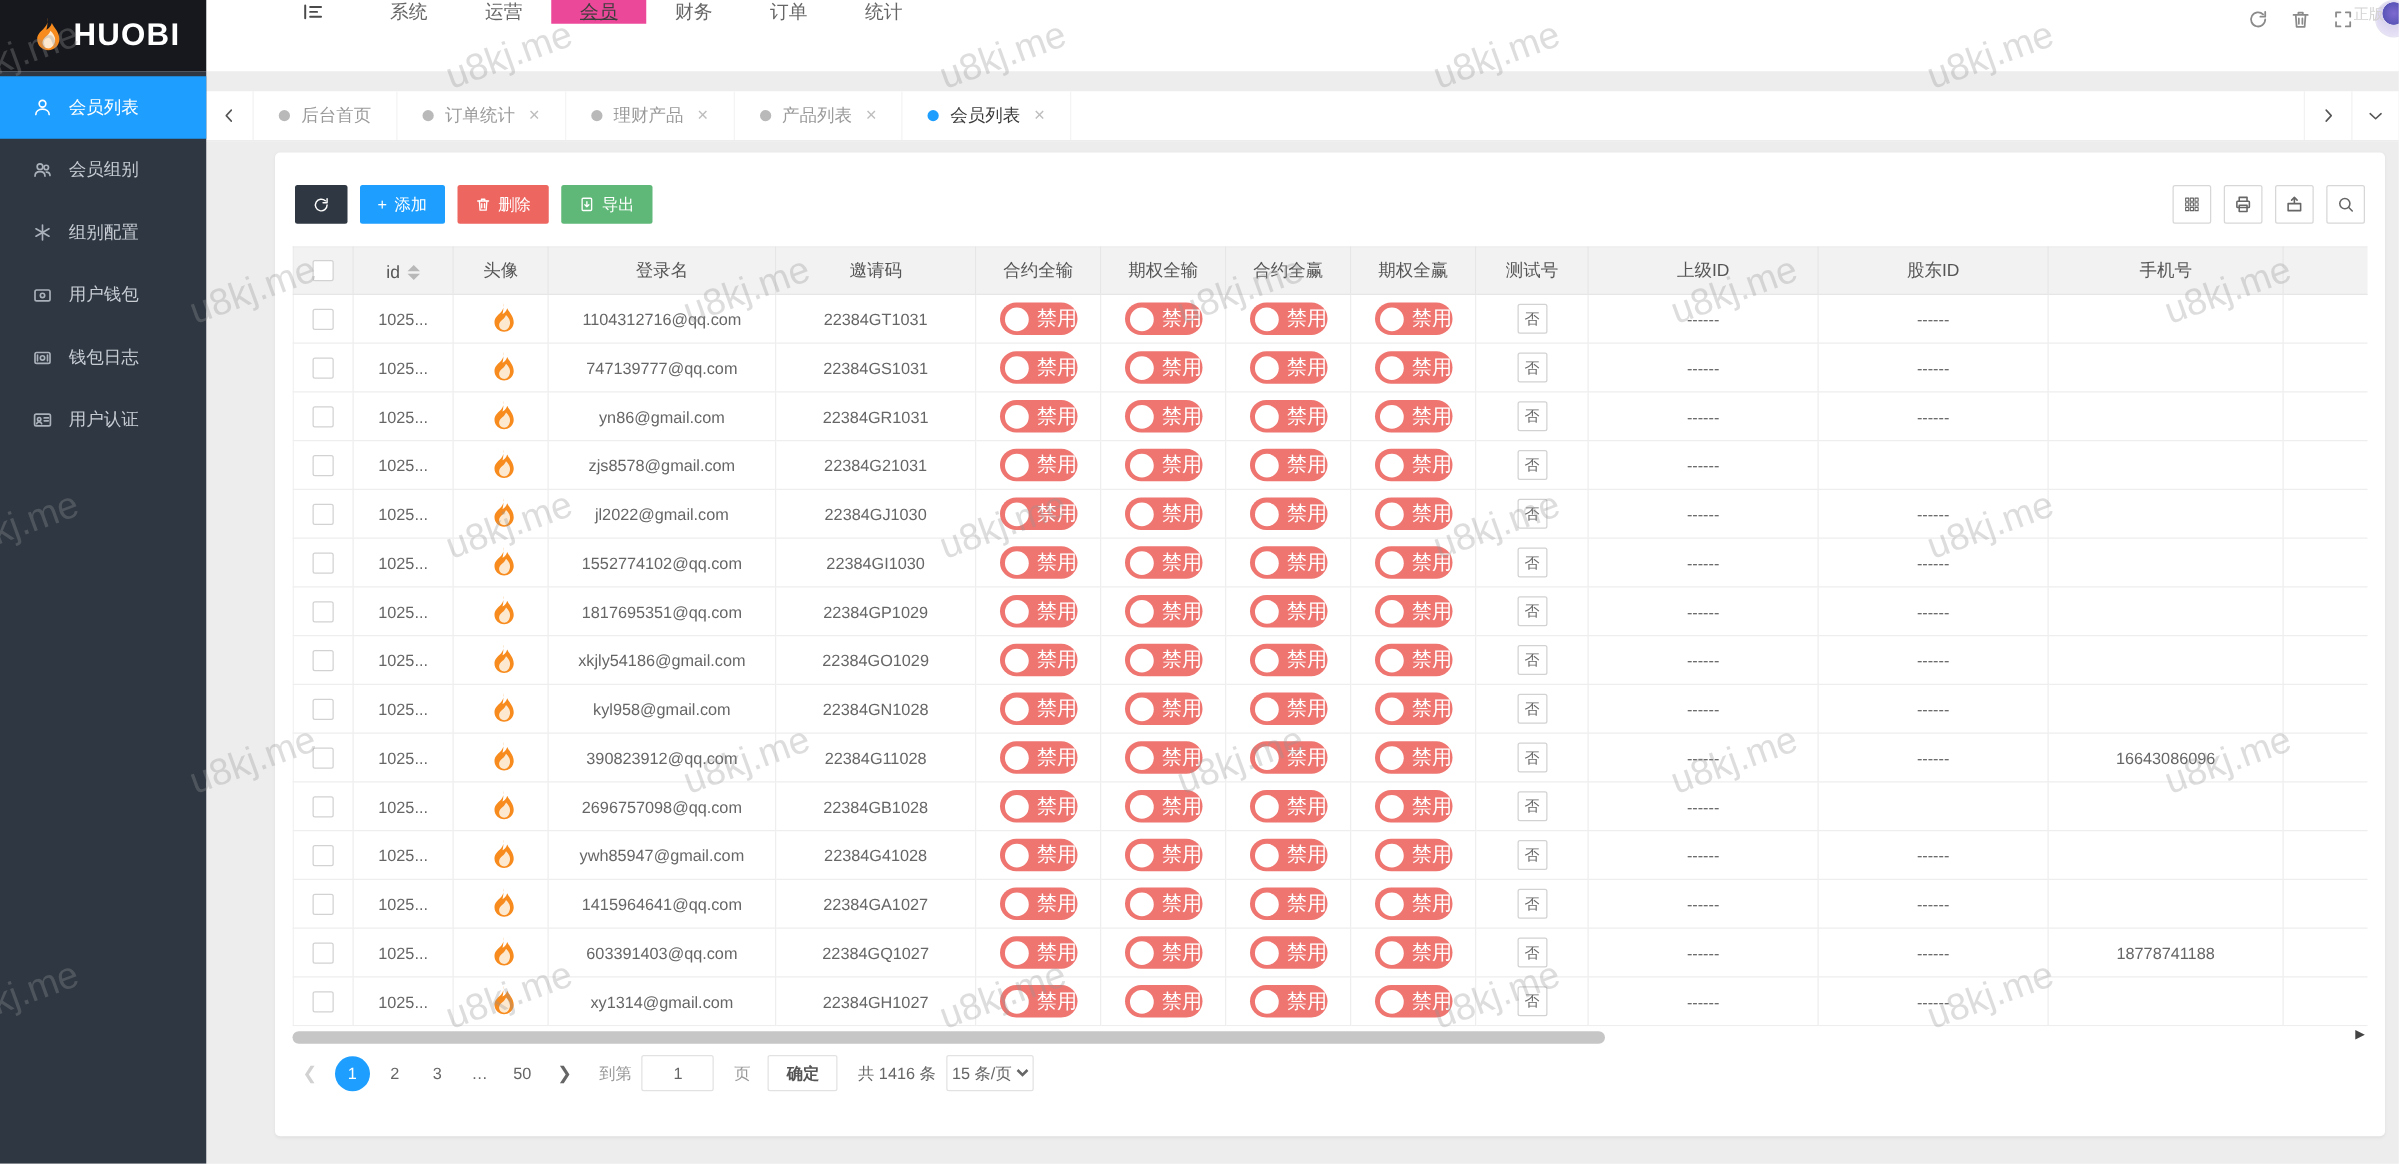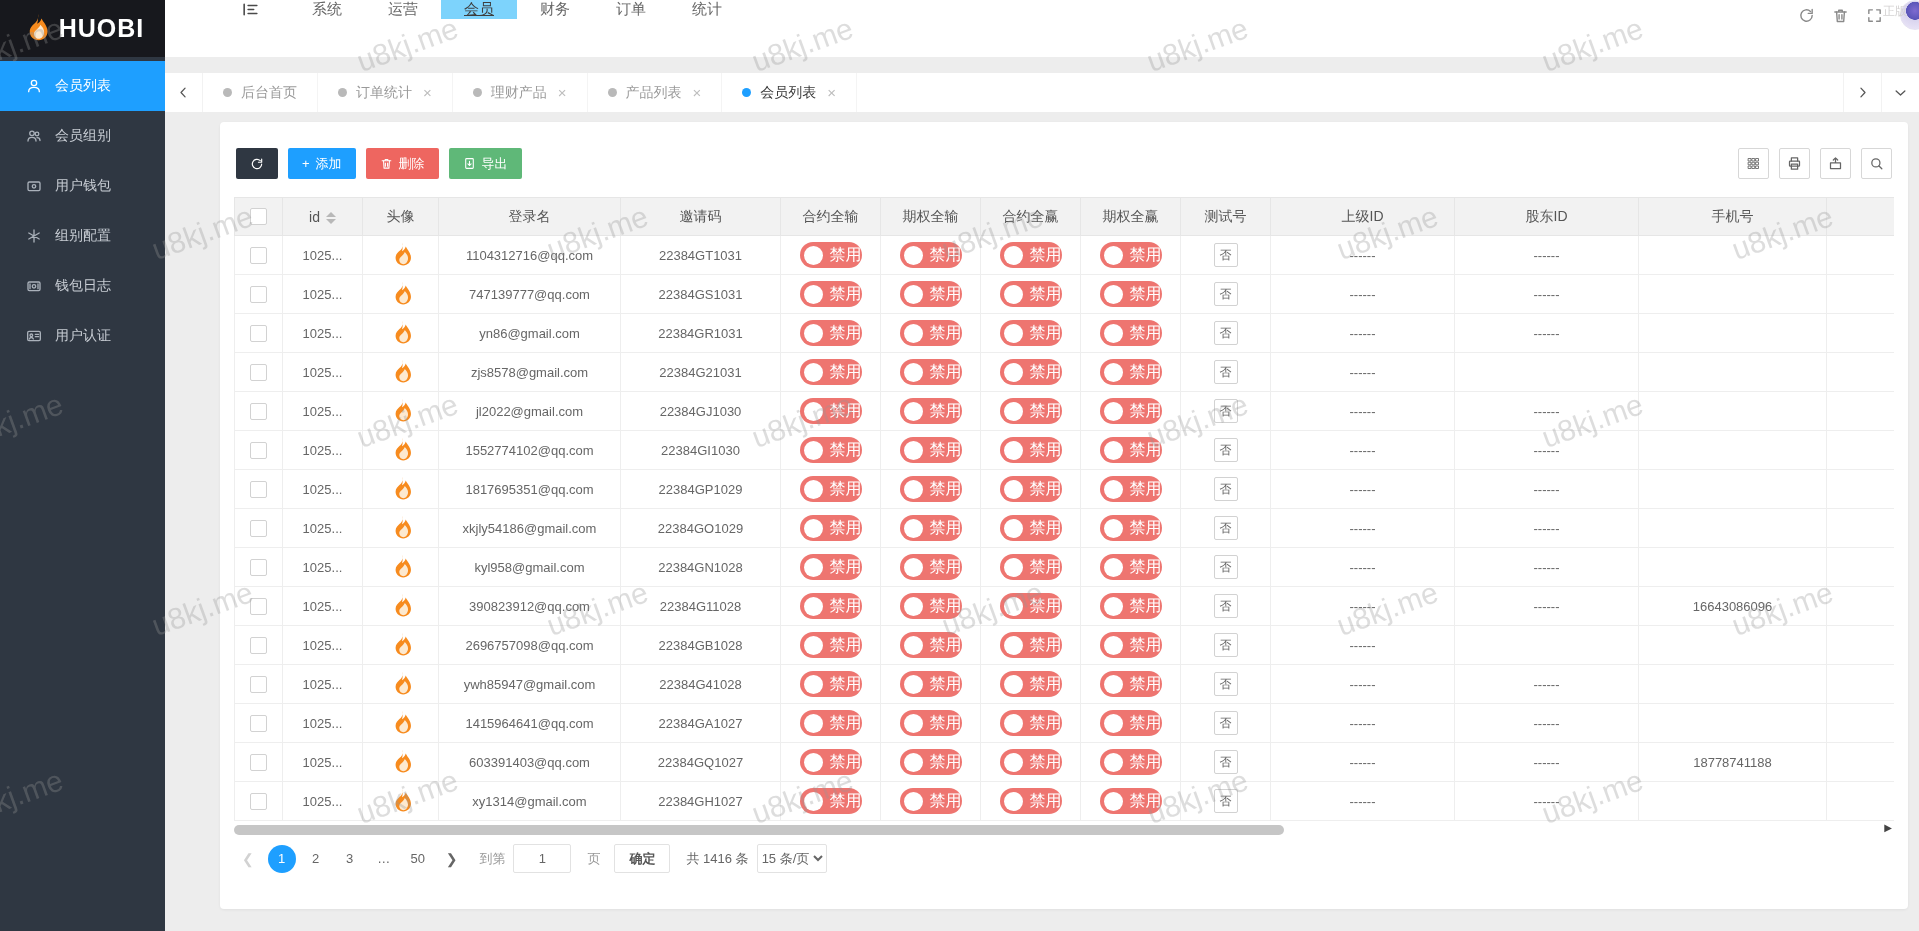--- a/index.html
+++ b/index.html
@@ -6,21 +6,21 @@
   html,body { width:1919px; height:931px; overflow:hidden; }
   body { font-family:"Liberation Sans","DejaVu Sans",sans-serif; background:#ededed; position:relative; font-size:14px; }
 
   
   .logo { position:absolute; left:0; top:0; width:165px; height:57px; background:#17181d; display:flex; align-items:center; justify-content:center; gap:8px; z-index:5; }
   .logo-text { color:#fff; font-size:25px; font-weight:bold; letter-spacing:1px; }
   .navbar { position:absolute; left:165px; top:0; width:1882px; height:57px; background:#fff; display:flex; align-items:flex-start; z-index:4; }
   .hamburger { width:50px; margin-left:60px; display:flex; align-items:center; justify-content:center; color:#4a4a4a; cursor:pointer; }
   .nav-menu { display:flex; margin-left:14px; }
   .nav-item { padding:0 23px; display:flex; align-items:center; color:#666; font-size:15px; cursor:pointer; }
-  .nav-item.active { background:#7dd3fc; color:#3d3d3d;text-decoration:underline; }
+  .nav-item.active { background:#ec4899; color:#3d3d3d;text-decoration:underline; }
   .nav-right { margin-left:auto; display:flex; align-items:center; gap:17px; padding-right:26px; color:#8a8a8a; }
   .nav-right .nicon { cursor:pointer; display:flex; align-items:center; }
   .avatar { width:30px; height:30px; border-radius:50%; background:radial-gradient(circle at 50% 35%, #7e6bd0 0%, #5a55b8 38%, #d9d4ee 40%, #efeafa 100%); border:1px solid #e5e2f2; cursor:pointer; }
   .admin-name { color:#8c8c8c; font-size:14px; cursor:pointer; display:flex; align-items:center; gap:6px; }
   .caret { width:0; height:0; border-left:5px solid transparent; border-right:5px solid transparent; border-top:6px solid #b5b5b5; display:inline-block; }
   .vdots { display:flex; flex-direction:column; gap:3px; cursor:pointer; }
   .vdots i { width:3px; height:3px; border-radius:50%; background:#8a8a8a; }
   .corner-text { position:absolute; right:12px; top:3px; font-size:12px; color:#d4d2d2; z-index:6; }
 
   
@@ -237,33 +237,33 @@
           <circle cx="9" cy="8" r="3.4"></circle>
           <circle cx="16.5" cy="9" r="2.7"></circle>
           <path d="M3 19.5c0-3.6 2.8-5.5 6-5.5s6 1.9 6 5.5M16.5 14.5c2.7 0 4.5 1.7 4.5 4.2"></path>
         </svg>
       </span>
       <span>会员组别</span>
     </div>
     <div class="side-item">
       <span class="sicon">
         <svg width="16" height="16" viewBox="0 0 24 24" fill="none" stroke="currentColor" stroke-width="2" stroke-linecap="round" stroke-linejoin="round">
-          <rect x="3" y="6" width="18" height="13" rx="2"></rect>
-          <circle cx="12" cy="12.5" r="2.6"></circle>
-        </svg>
-      </span>
-      <span>用户钱包</span>
+          <path d="M12 3v18M4.2 7.5l15.6 9M19.8 7.5l-15.6 9"></path>
+        </svg>
+      </span>
+      <span>组别配置</span>
     </div>
     <div class="side-item">
       <span class="sicon">
         <svg width="16" height="16" viewBox="0 0 24 24" fill="none" stroke="currentColor" stroke-width="2" stroke-linecap="round" stroke-linejoin="round">
-          <path d="M12 3v18M4.2 7.5l15.6 9M19.8 7.5l-15.6 9"></path>
-        </svg>
-      </span>
-      <span>组别配置</span>
+          <rect x="3" y="6" width="18" height="13" rx="2"></rect>
+          <circle cx="12" cy="12.5" r="2.6"></circle>
+        </svg>
+      </span>
+      <span>用户钱包</span>
     </div>
     <div class="side-item">
       <span class="sicon">
         <svg width="16" height="16" viewBox="0 0 24 24" fill="none" stroke="currentColor" stroke-width="2" stroke-linecap="round" stroke-linejoin="round">
           <rect x="3" y="6" width="18" height="13" rx="2"></rect>
           <circle cx="12" cy="12.5" r="2.6"></circle>
           <path d="M6 9v7M18 9v7"></path>
         </svg>
       </span>
       <span>钱包日志</span>

